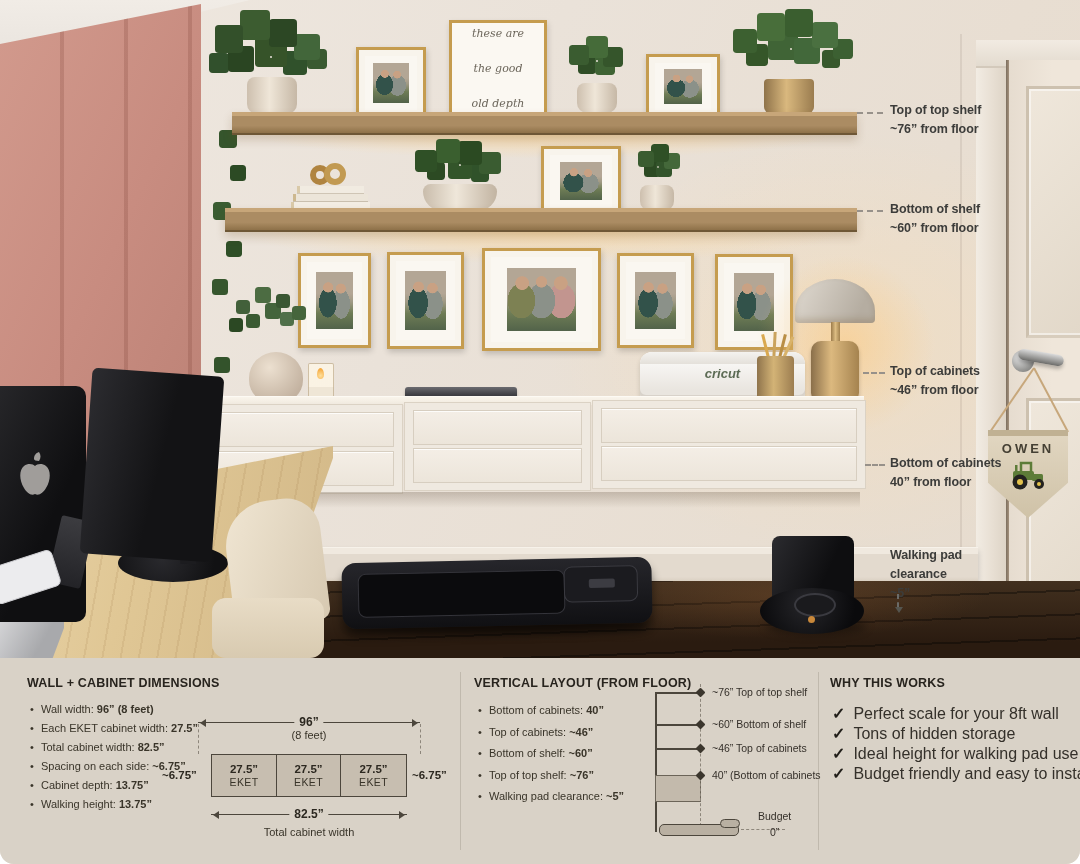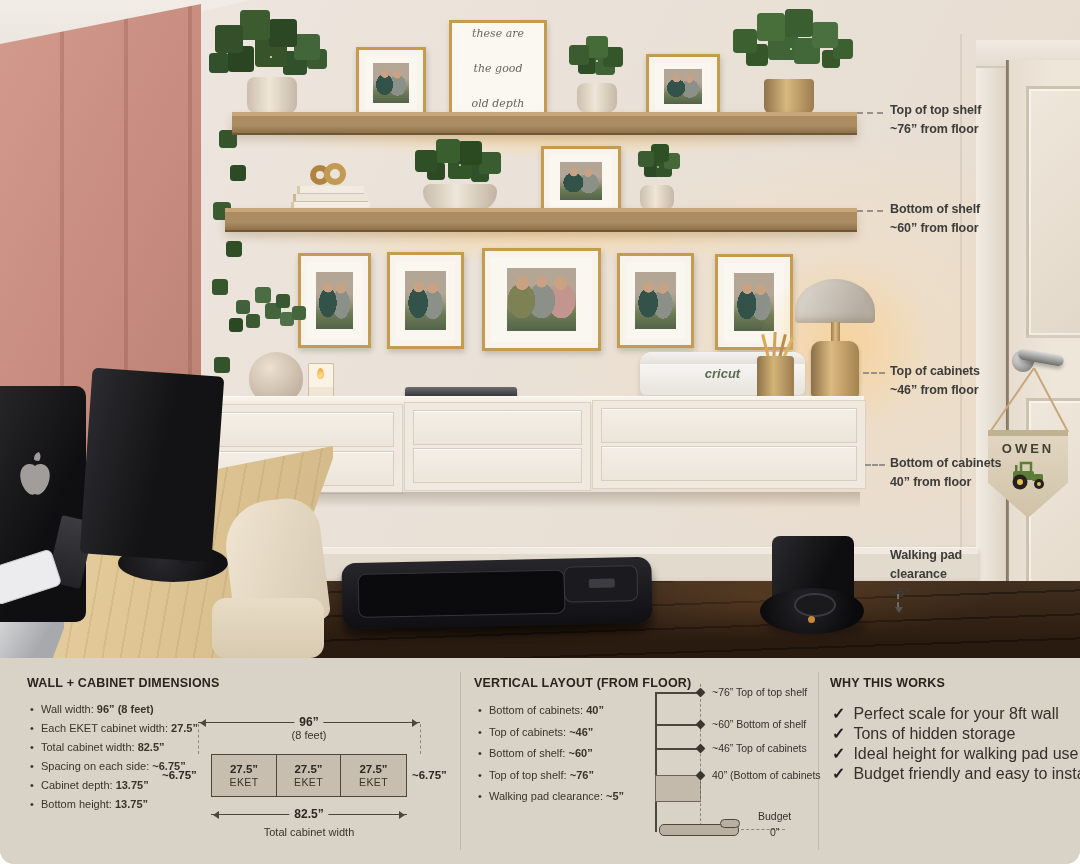--- a/index.html
+++ b/index.html
@@ -378,21 +378,21 @@
     <div class="pdivider" style="left:460px;"></div>
     <div class="pdivider" style="left:818px;"></div>
 
     <div class="ptitle" style="left:27px;top:18px;">WALL + CABINET DIMENSIONS</div>
     <ul class="pbullets s1" style="left:30px;top:42px;">
       <li><span class="pb-underline">Wall width:</span> <span class="pb-val">96” (8 feet)</span></li>
       <li><span>Each EKET cabinet width:</span> <span class="pb-val">27.5”</span></li>
       <li><span>Total cabinet width:</span> <span class="pb-val">82.5”</span></li>
       <li><span>Spacing on each side:</span> <span class="pb-val">~6.75”</span></li>
       <li><span>Cabinet depth:</span> <span class="pb-val">13.75”</span></li>
-      <li><span>Bottom height:</span> <span class="pb-val">13.75”</span></li>
+      <li><span>Walking height:</span> <span class="pb-val">13.75”</span></li>
     </ul>
 
     <div class="dimline" style="left:198px;top:64px;width:222px;"></div>
     <div class="dimlabel" style="left:309px;top:57px;">96”</div>
     <div class="dimsub" style="left:309px;top:71px;">(8 feet)</div>
     <div class="extline" style="left:198px;top:66px;height:30px;"></div>
     <div class="extline" style="left:420px;top:66px;height:30px;"></div>
     <div class="ekbox" style="left:211px;top:96px;width:66px;">
       <span class="w">27.5”</span>
       <span class="n">EKET</span>

